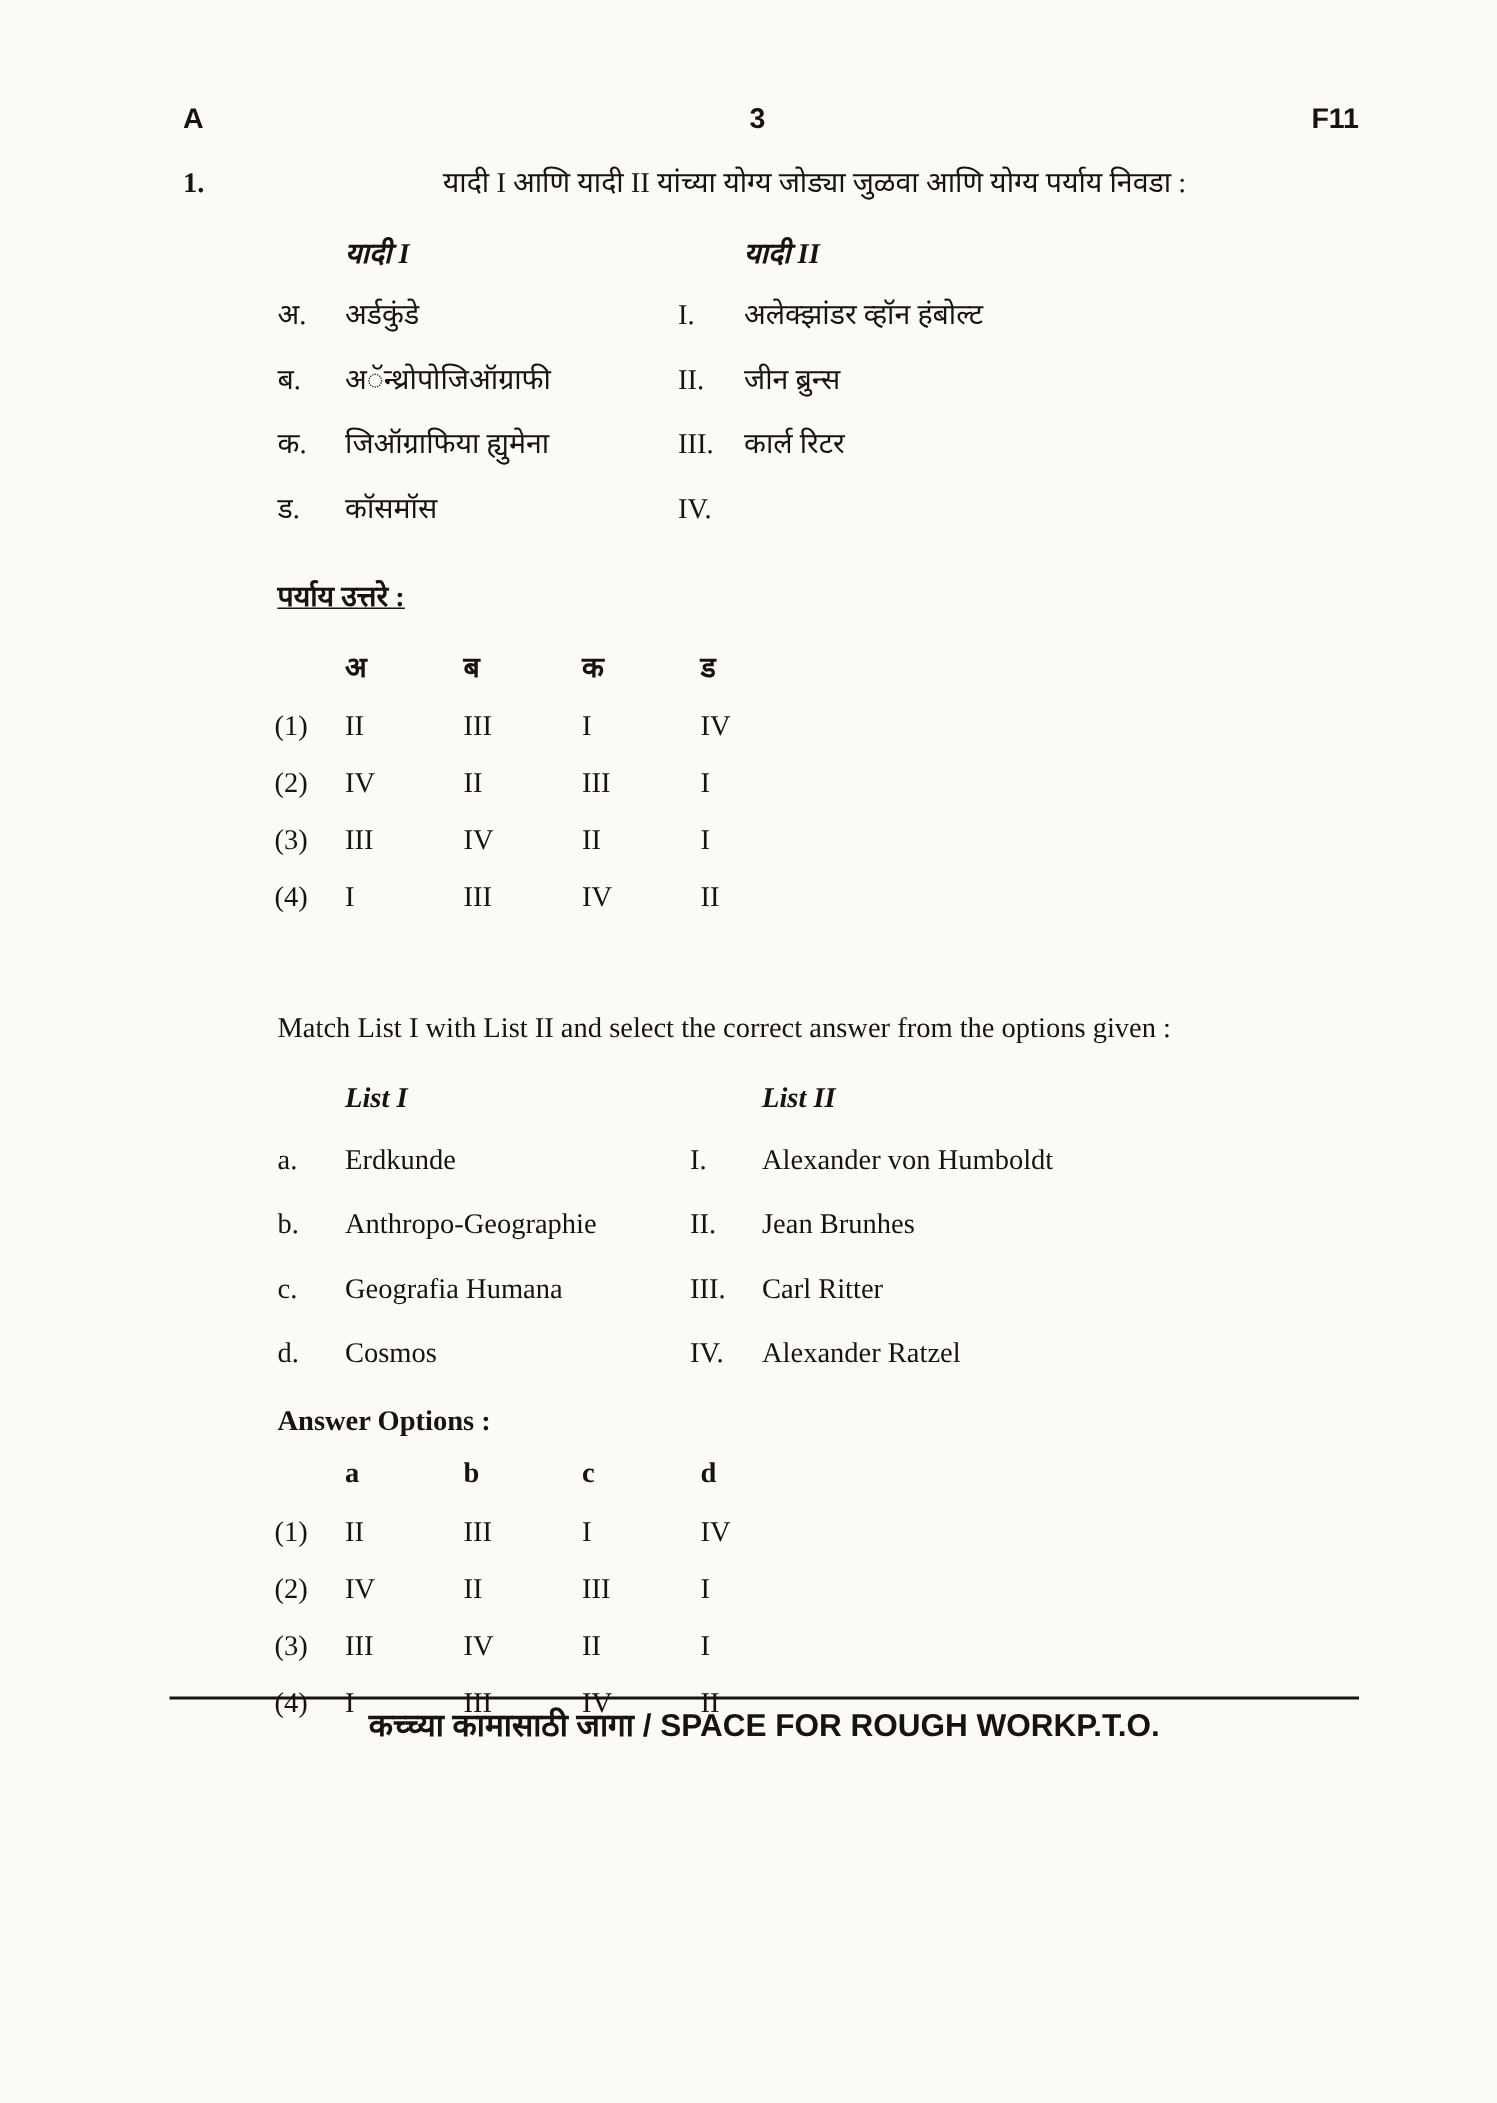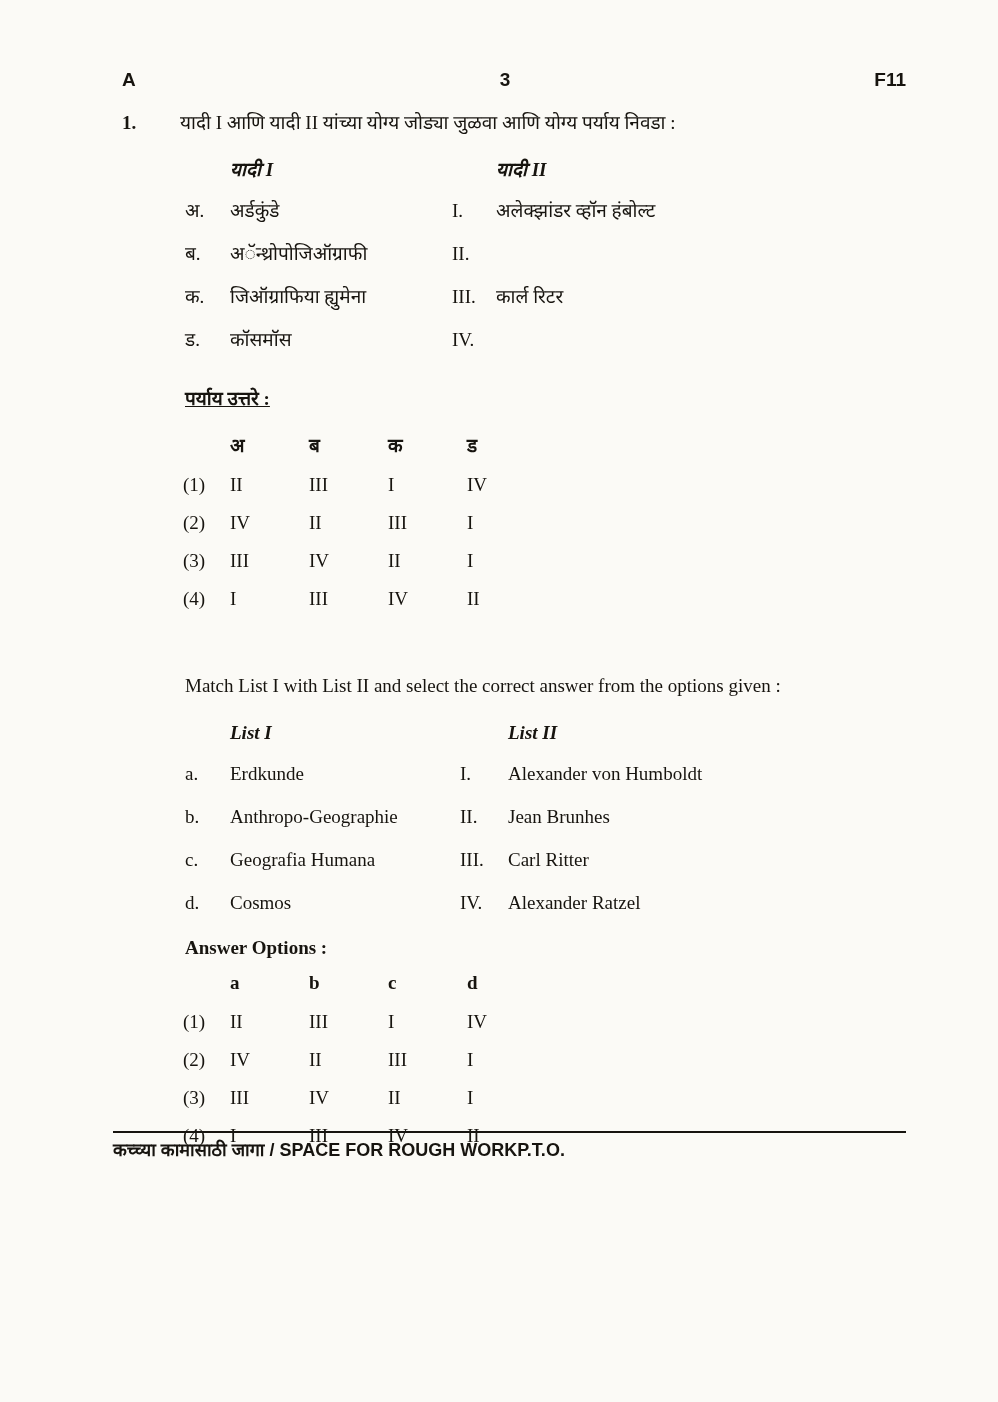--- a/index.html
+++ b/index.html
@@ -10,21 +10,21 @@
     font-family:"Liberation Serif","DejaVu Serif","DejaVu Sans",serif;
     font-size:19px; line-height:23px;
   }
   .content { padding:68px 92px 0 122px; }
 
   .hdr { display:flex; justify-content:space-between; align-items:baseline;
          font-family:"Liberation Sans","DejaVu Sans",sans-serif; font-weight:700; font-size:19px; }
 
   .q-row { margin-top:20px; display:flex; }
   .q-num { width:58px; font-weight:700; }
-  .q-prompt { flex:1; }
+  .q-prompt { flex:1;text-align:center; }
 
   .match { margin-left:63px; }
   .match-titles { display:flex; margin-top:24px; margin-bottom:18px; font-style:italic; font-weight:600; }
   .match-row { display:flex; margin-bottom:20px; white-space:nowrap; }
   .cell { display:inline-block; }
   .c-lbl { width:45px; }
   .c-item { width:222px; }
   .match.english .c-item { width:230px; }
   .c-rom { width:44px; }
   .match.english .c-rom { width:48px; }
@@ -37,23 +37,23 @@
   .opt-head { display:flex; margin-bottom:16px; font-weight:700; }
   .opt-row { display:flex; margin-bottom:15px; }
   .o-num { width:47px; }
   .o-val { width:79px; }
 
   .en-prompt { margin-top:64px; margin-left:63px; }
   .aopts-heading { margin-left:63px; margin-top:22px; font-weight:700; }
 
   .footer { position:absolute; left:113px; right:92px; top:1131px;
             border-top:2px solid #17140f; padding-top:6px;
-            display:flex; justify-content:flex-start;
+            display:flex; justify-content:center;
             font-family:"Liberation Sans","DejaVu Sans",sans-serif;
-            font-weight:700; font-size:18px; }
+            font-weight:700; font-size:21px; }
 </style>
 </head>
 <body>
 
 <div class="page">
   <div class="content">
 
     <div class="hdr">
       <span>A</span>
       <span>3</span>
@@ -75,20 +75,21 @@
       <div class="match-row">
         <span class="cell c-lbl">अ.</span>
         <span class="cell c-item">अर्डकुंडे</span>
         <span class="cell c-rom">I.</span>
         <span class="cell c-name">अलेक्झांडर व्हॉन हंबोल्ट</span>
       </div>
       <div class="match-row">
         <span class="cell c-lbl">ब.</span>
         <span class="cell c-item">अॅन्थ्रोपोजिऑग्राफी</span>
         <span class="cell c-rom">II.</span>
+        <span class="cell c-name">जीन ब्रुन्स</span>
       </div>
       <div class="match-row">
         <span class="cell c-lbl">क.</span>
         <span class="cell c-item">जिऑग्राफिया ह्युमेना</span>
         <span class="cell c-rom">III.</span>
         <span class="cell c-name">कार्ल रिटर</span>
       </div>
       <div class="match-row">
         <span class="cell c-lbl">ड.</span>
         <span class="cell c-item">कॉसमॉस</span>

